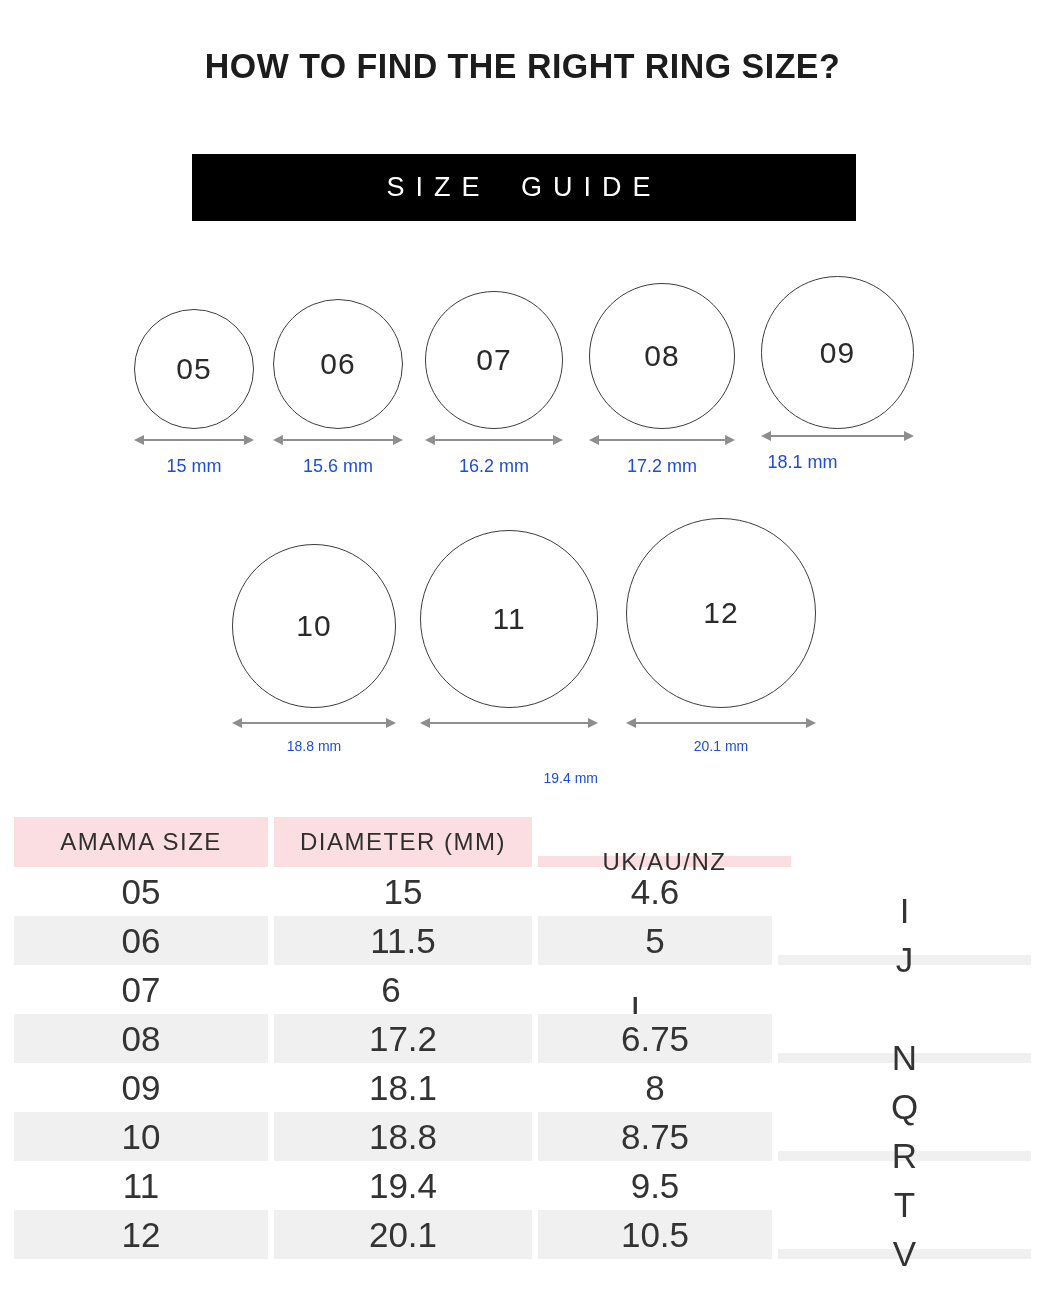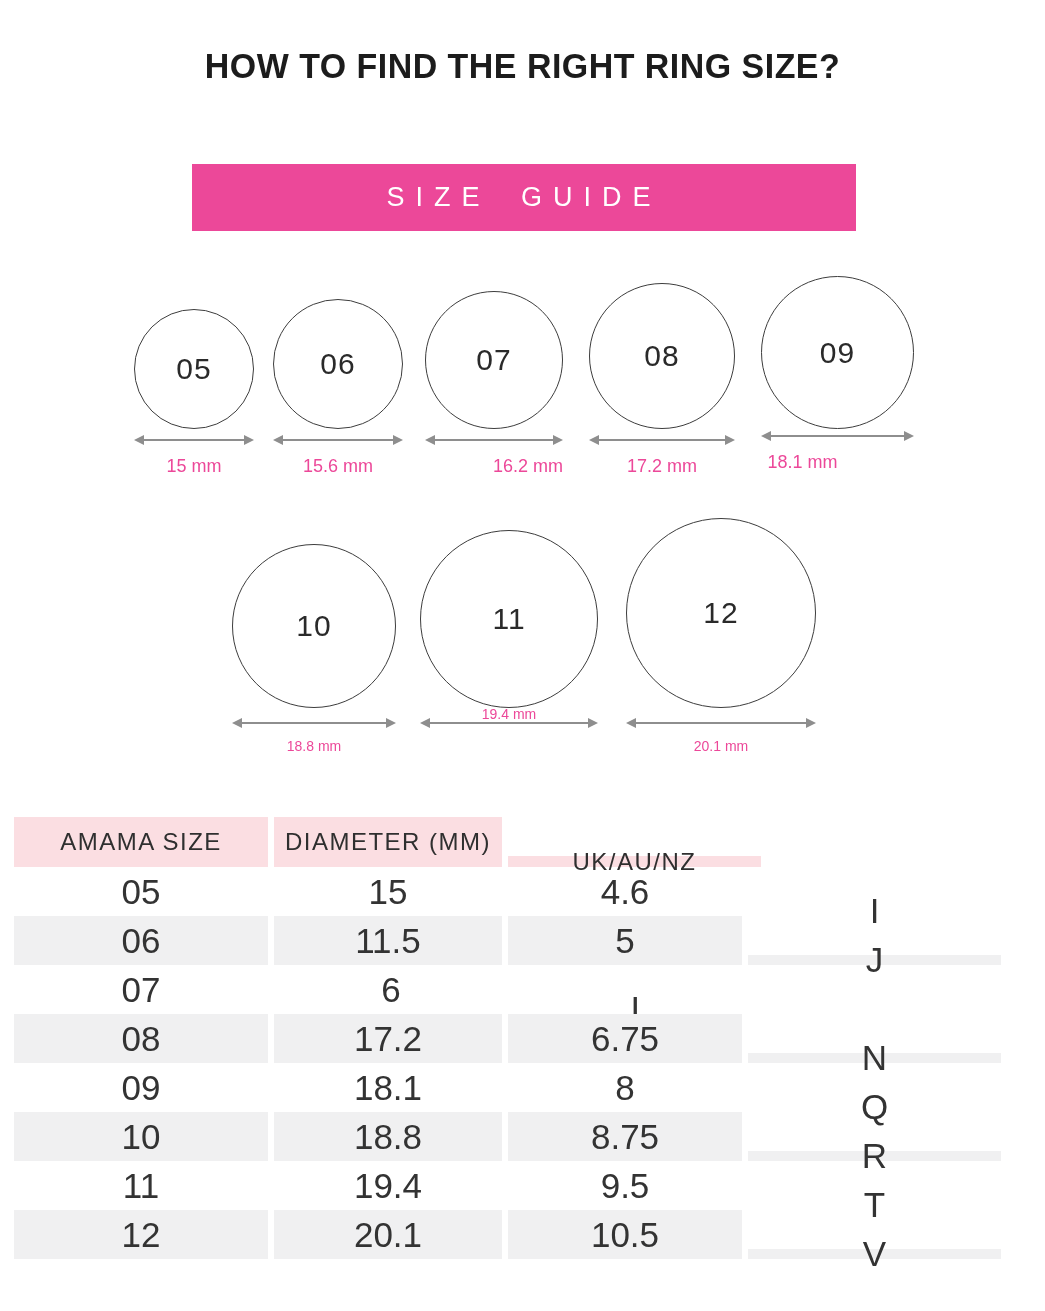--- a/index.html
+++ b/index.html
@@ -5,47 +5,47 @@
   html,body{margin:0;padding:0;background:#ffffff;}
   #page{position:relative;width:1045px;height:1311px;background:#ffffff;overflow:hidden;
         font-family:"Liberation Sans", sans-serif;color:#2e2e2e;}
 
   
   .title{position:absolute;top:46px;left:0;width:1045px;text-align:center;
          font-size:35px;font-weight:700;letter-spacing:0.5px;color:#1c1c1c;
          transform:scaleX(0.97);}
 
   
-  .banner{position:absolute;left:192px;top:164px;width:664px;height:67px;background:#ec4899;
+  .banner{position:absolute;left:192px;top:154px;width:664px;height:67px;background:#000000;
           display:flex;align-items:center;justify-content:center;}
   .banner span{color:#ffffff;font-size:27px;font-weight:400;letter-spacing:11px;word-spacing:12px;}
 
   
   .ring{position:absolute;border:1.4px solid #3d3d3d;border-radius:50%;background:#ffffff;
         display:flex;align-items:center;justify-content:center;box-sizing:border-box;}
   .ring span{font-size:30px;letter-spacing:1px;color:#2a2a2a;}
 
   
   .arrow{position:absolute;height:12px;display:flex;align-items:center;}
   .arrow .line{flex:1;height:2px;background:#8e8e8e;}
   .arrow .ah{width:0;height:0;border-top:5px solid transparent;border-bottom:5px solid transparent;}
   .arrow .ah.l{border-right:10px solid #8e8e8e;}
   .arrow .ah.r{border-left:10px solid #8e8e8e;}
 
   
-  .mm{position:absolute;text-align:center;color:#ec4899;}
+  .mm{position:absolute;text-align:center;color:#1d4ed8;}
   .mm.r1{font-size:18px;}
   .mm.r2{font-size:14px;}
 
   
   .sizetable{position:absolute;left:14px;top:817px;width:1017px;}
   .trow{display:flex;width:1017px;}
   .trow .cell{display:flex;align-items:center;justify-content:center;box-sizing:border-box;}
   .trow .c1{width:254px;}
-  .trow .c2{width:228px;margin-left:6px;}
+  .trow .c2{width:258px;margin-left:6px;}
   .trow .c3{width:234px;margin-left:6px;}
   .trow .c4{width:253px;margin-left:6px;margin-top:39px;}
   .thead{height:50px;}
   .thead .cell{background:#fbdee2;font-size:24px;letter-spacing:1.5px;color:#2f2f2f;}
   .tbody{height:49px;}
   .tbody .cell{font-size:35px;color:#333333;}
   .tbody.alt .cell{background:#f0f0f1;}
 </style>
 </head>
 <body>
@@ -95,21 +95,21 @@
       <span class="ah r"></span>
   </div>
   <div class="arrow" style="left:761px;top:430px;width:153px;">
     <span class="ah l"></span>
       <span class="line"></span>
       <span class="ah r"></span>
   </div>
 
   <div class="mm r1" style="left:134px;top:456px;width:120px;">15 mm</div>
   <div class="mm r1" style="left:273px;top:456px;width:130px;text-align:center;">15.6 mm</div>
-  <div class="mm r1" style="left:425px;top:456px;width:138px;text-align:right;">16.2 mm</div>
+  <div class="mm r1" style="left:425px;top:456px;width:138px;">16.2 mm</div>
   <div class="mm r1" style="left:589px;top:456px;width:146px;">17.2 mm</div>
   <div class="mm r1" style="left:726px;top:452px;width:153px;">18.1 mm</div>
 
   <div class="ring" style="left:232px;top:544px;width:164px;height:164px;">
     <span>10</span>
   </div>
   <div class="ring" style="left:420px;top:530px;width:178px;height:178px;">
     <span>11</span>
   </div>
   <div class="ring" style="left:626px;top:518px;width:190px;height:190px;">
@@ -126,21 +126,21 @@
       <span class="line"></span>
       <span class="ah r"></span>
   </div>
   <div class="arrow" style="left:626px;top:717px;width:190px;">
     <span class="ah l"></span>
       <span class="line"></span>
       <span class="ah r"></span>
   </div>
 
   <div class="mm r2" style="left:232px;top:738px;width:164px;">18.8 mm</div>
-  <div class="mm r2" style="left:420px;top:706px;width:178px;">19.4 mm</div>
+  <div class="mm r2" style="left:420px;top:770px;width:178px;text-align:right;">19.4 mm</div>
   <div class="mm r2" style="left:626px;top:738px;width:190px;">20.1 mm</div>
 
   <div class="sizetable">
     <div class="trow thead">
       <div class="cell c1">AMAMA SIZE</div>
       <div class="cell c2">DIAMETER (MM)</div>
       <div class="cell c4">UK/AU/NZ</div>
     </div>
     <div class="trow tbody">
       <div class="cell c1">05</div>

